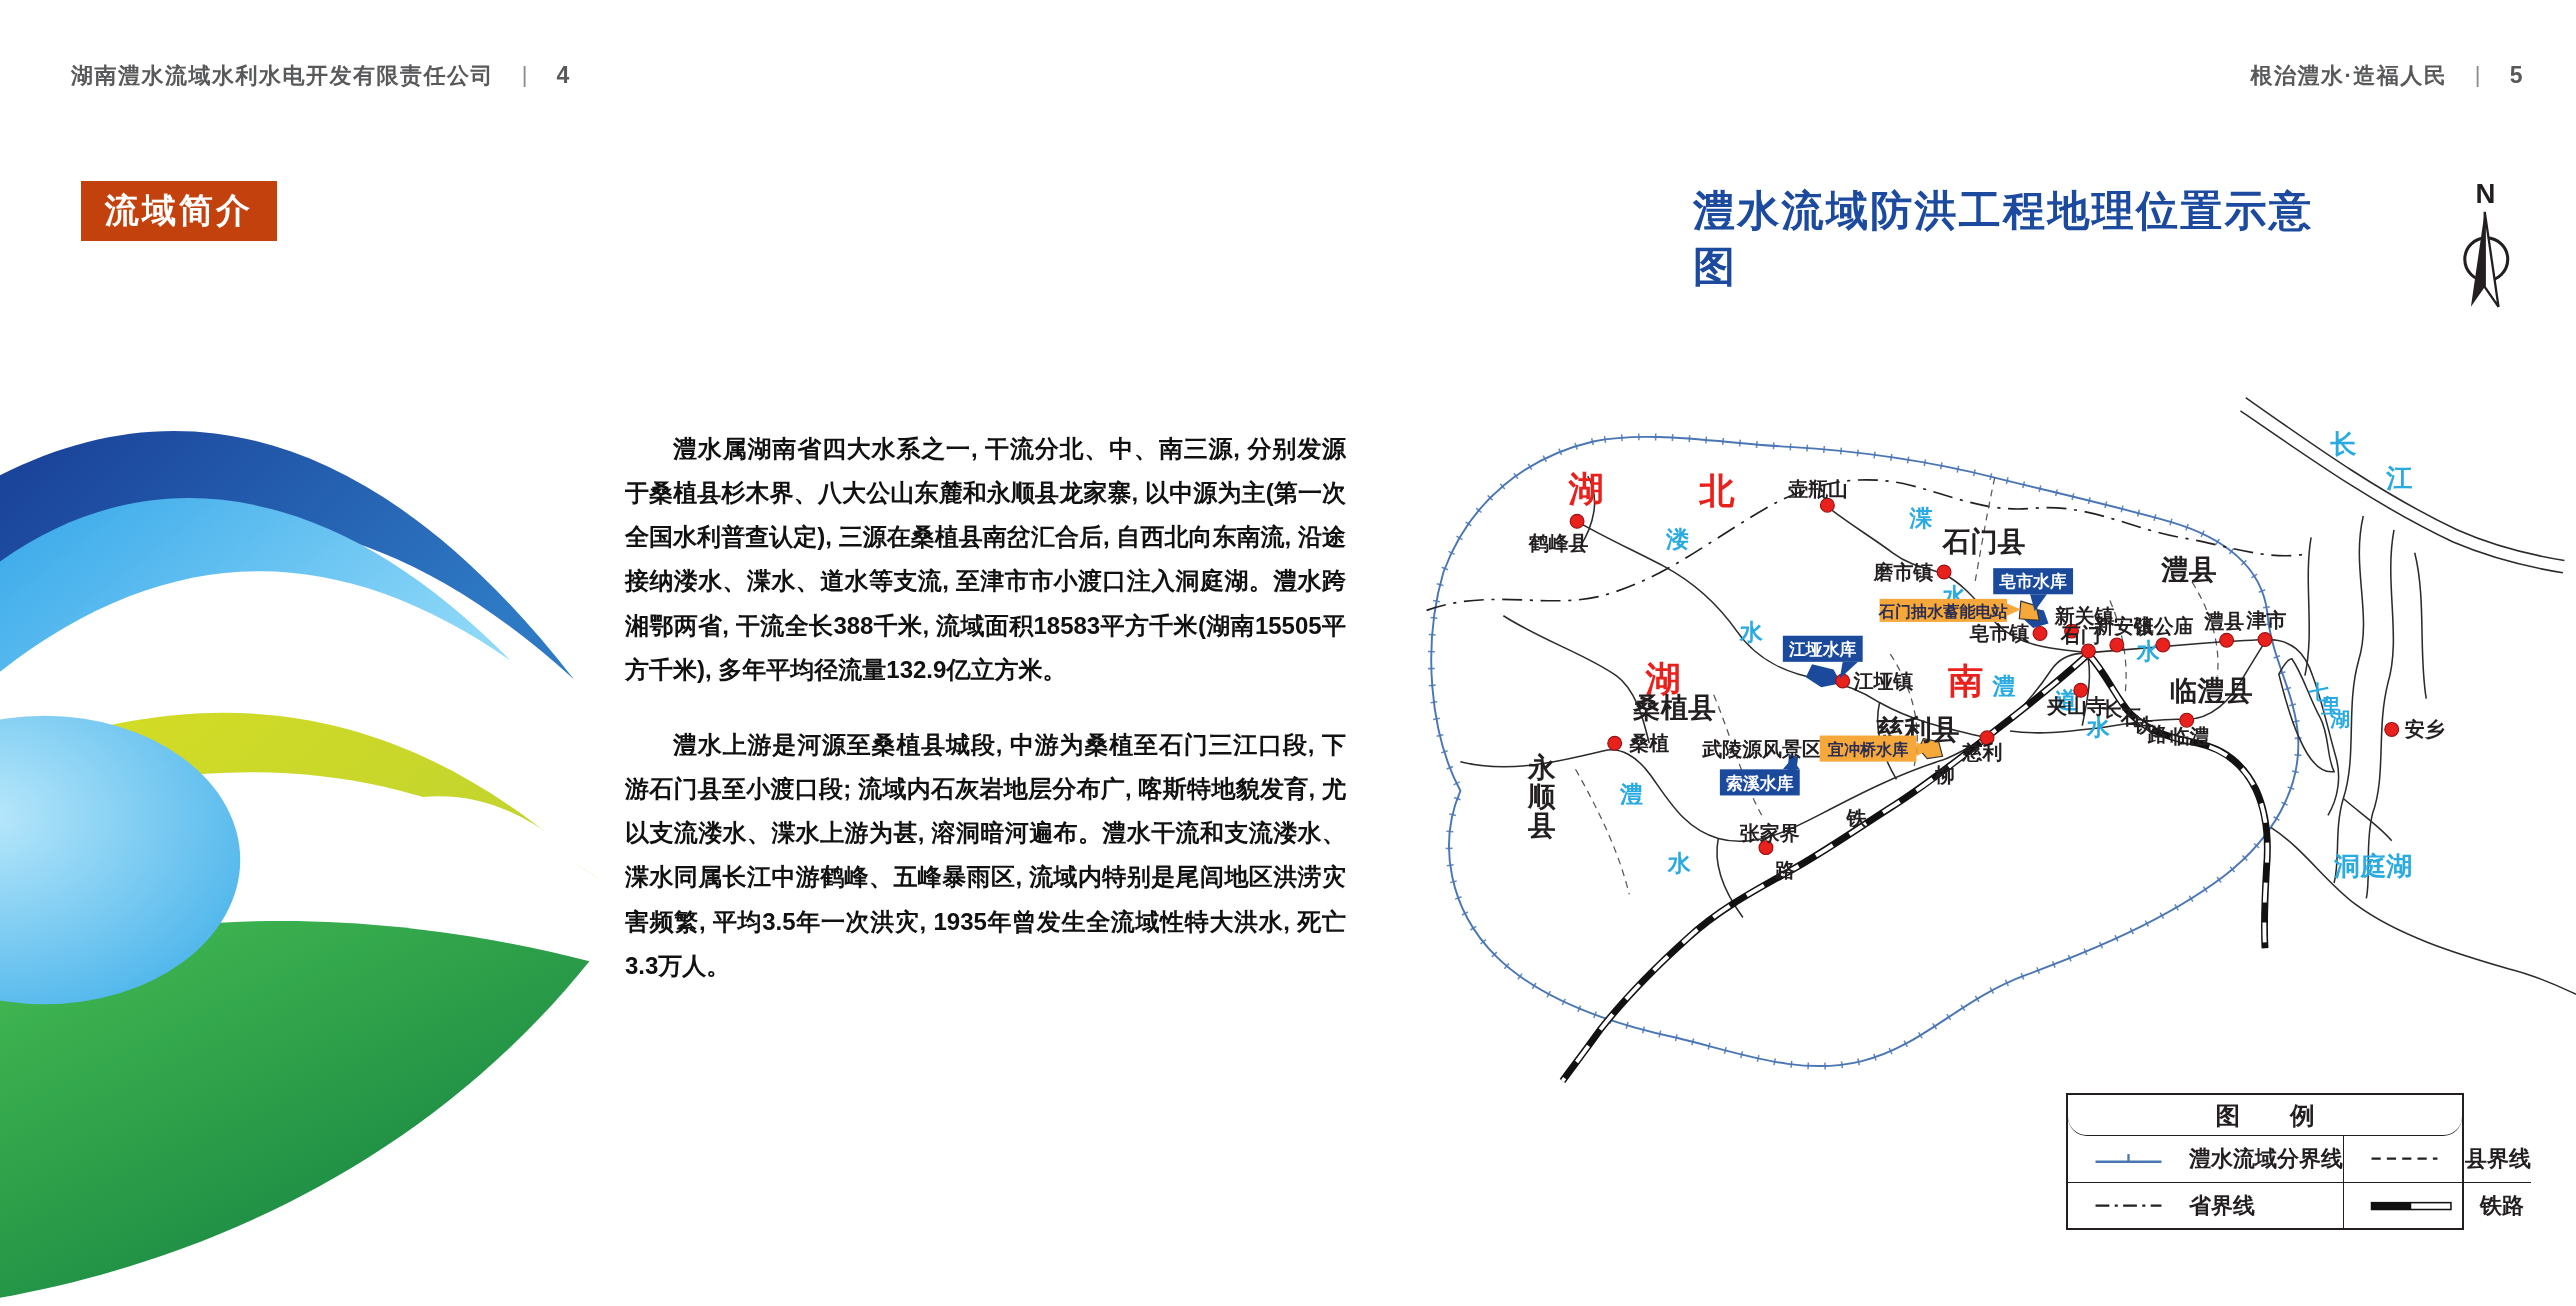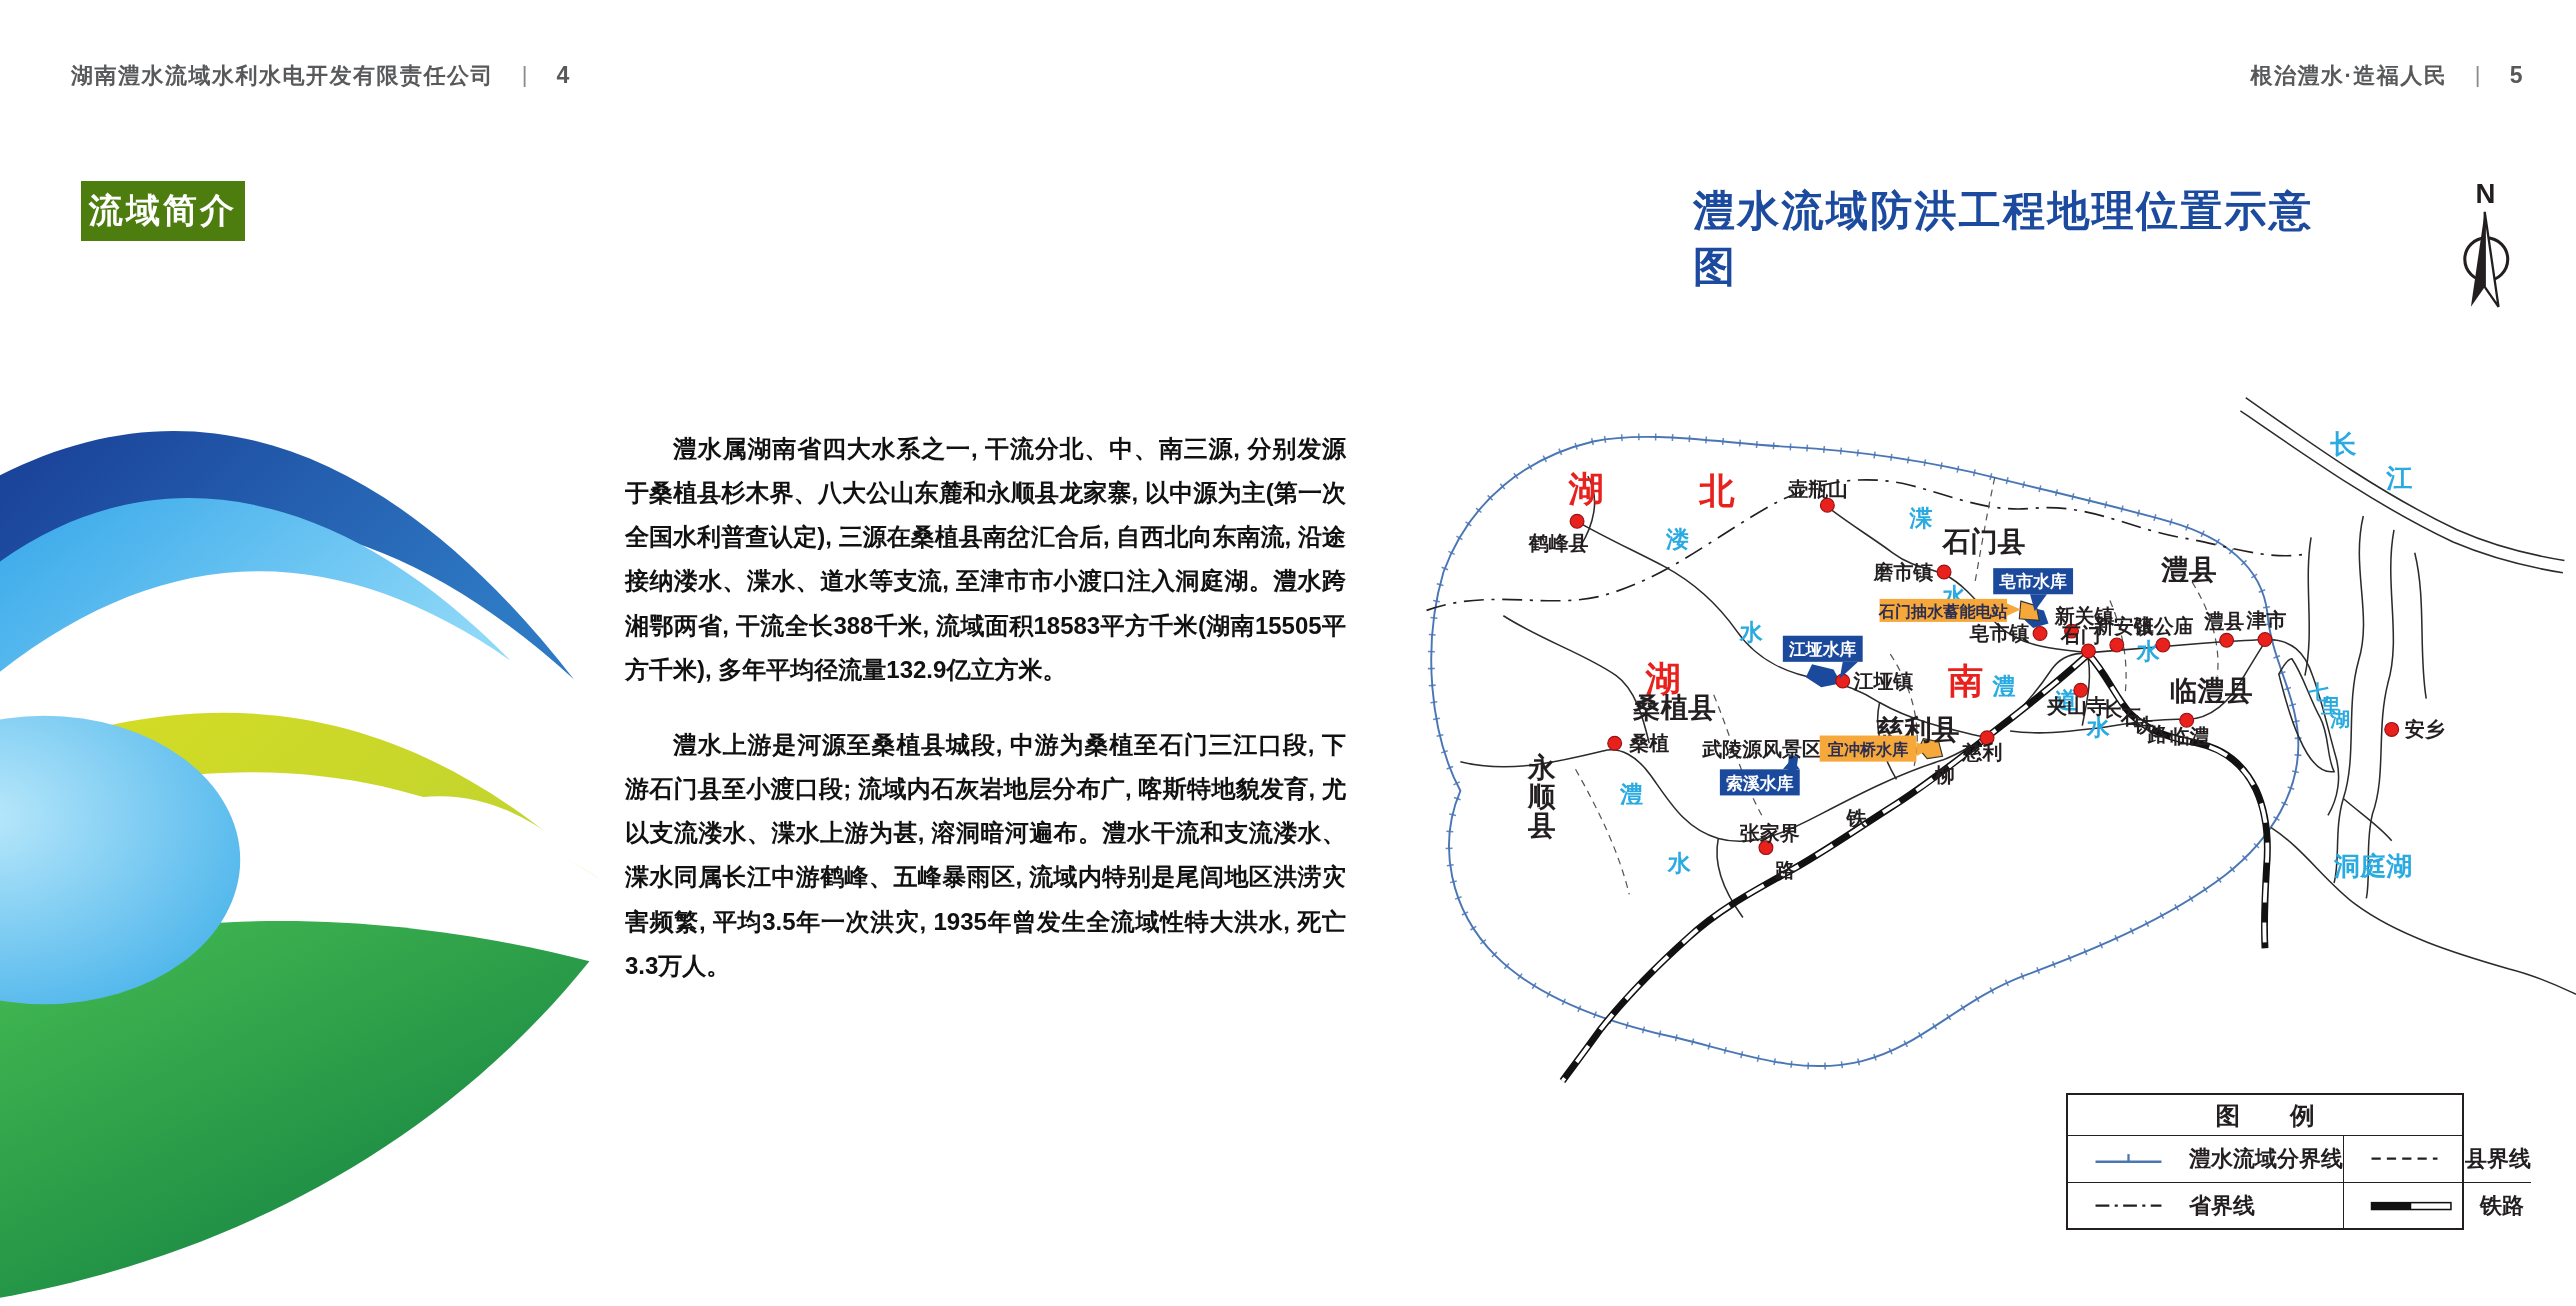--- a/index.html
+++ b/index.html
@@ -5,21 +5,21 @@
   html,body{margin:0;padding:0;background:#e8e8e8;}
   .canvas{position:relative;width:2576px;height:1306px;background:#ffffff;overflow:hidden;
           font-family:"Liberation Sans","DejaVu Sans",sans-serif;color:#231f20;}
   
   .hdr{position:absolute;top:61px;font-size:22px;font-weight:bold;color:#58595b;letter-spacing:1.5px;white-space:nowrap;}
   .hdr-left{left:71px;}
   .hdr-right{right:52px;text-align:center;}
   .hdr .sep{display:inline-block;margin:0 20px;color:#8a8b8d;font-weight:normal;transform:translateY(-1.5px);}
   .hdr .pno{font-size:23px;}
   
-  .section-badge{position:absolute;left:81px;top:181px;width:164px;height:60px;background:#4d7c0f;
+  .section-badge{position:absolute;left:81px;top:181px;width:196px;height:60px;background:#c2410c;
                  display:flex;align-items:center;justify-content:center;
                  color:#fff;font-size:34px;font-weight:bold;letter-spacing:3.1px;}
   
   .bodytext{position:absolute;left:607px;top:427px;width:739px;font-size:24px;line-height:1.84;
             font-weight:600;text-align:justify;color:#111;}
   .bodytext p{margin:0 0 31px 18px;text-indent:2em;}
   
   .map-title{position:absolute;left:1693px;top:183px;width:660px;
              font-size:42px;font-weight:bold;color:#1b4a9e;letter-spacing:2.3px;}
   
@@ -31,21 +31,21 @@
   .water-lg{fill:#29abe2;font-size:34px;}
   .water-sm{fill:#29abe2;font-size:26px;}
   .rail{fill:#231f20;font-size:26px;}
   .poi{fill:#231f20;font-size:26px;}
   .badge-text-blue{fill:#ffffff;font-size:22px;}
   .badge-text-orange{fill:#2b2e52;font-size:21px;}
   
   .legend{position:absolute;left:2066px;top:1093px;width:398px;height:137px;border:2.3px solid #231f20;
           background:#fff;box-sizing:border-box;}
   .legend-title{height:40px;border-bottom:1.5px solid #231f20;display:flex;align-items:center;justify-content:center;
-                font-size:24.6px;font-weight:bold;letter-spacing:21.5px;text-indent:21.5px;}
+                font-size:24.6px;font-weight:bold;letter-spacing:21.5px;text-indent:21.5px;border-radius:19px;}
   .legend-grid{display:grid;grid-template-columns:1fr 1fr;grid-template-rows:1fr 1fr;height:93px;}
   .legend-cell{display:flex;align-items:center;gap:26px;padding-left:26px;box-sizing:border-box;}
   .legend-cell:nth-child(1){border-right:1.5px solid #231f20;border-bottom:1.5px solid #231f20;}
   .legend-cell:nth-child(2){border-bottom:1.5px solid #231f20;}
   .legend-cell:nth-child(3){border-right:1.5px solid #231f20;}
   .legend-label{font-size:22px;font-weight:bold;color:#231f20;white-space:nowrap;}
   
   .compass{position:absolute;left:2451px;top:175px;width:69px;height:161px;}
 </style>
 </head>

